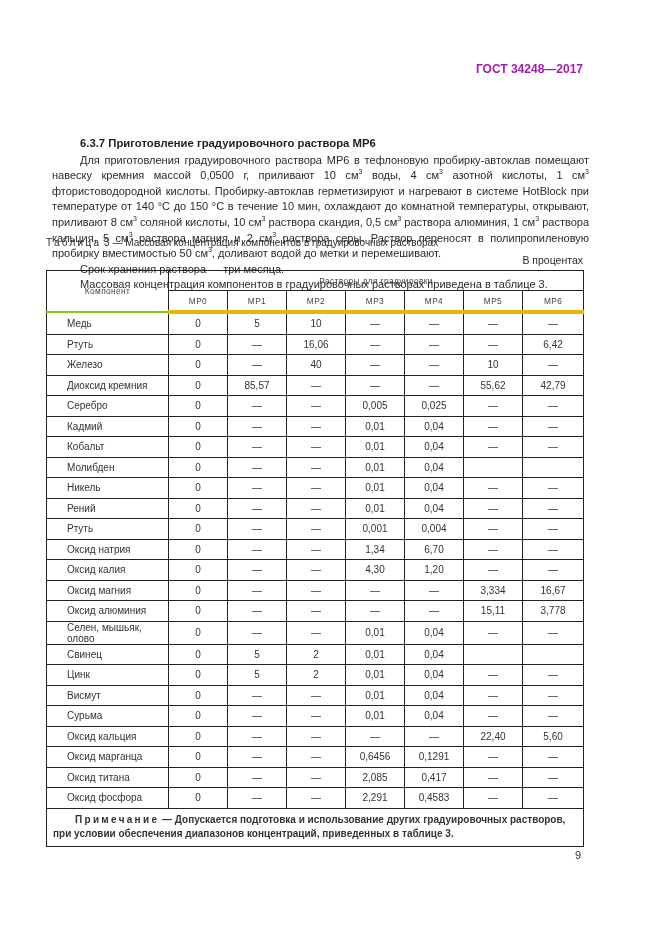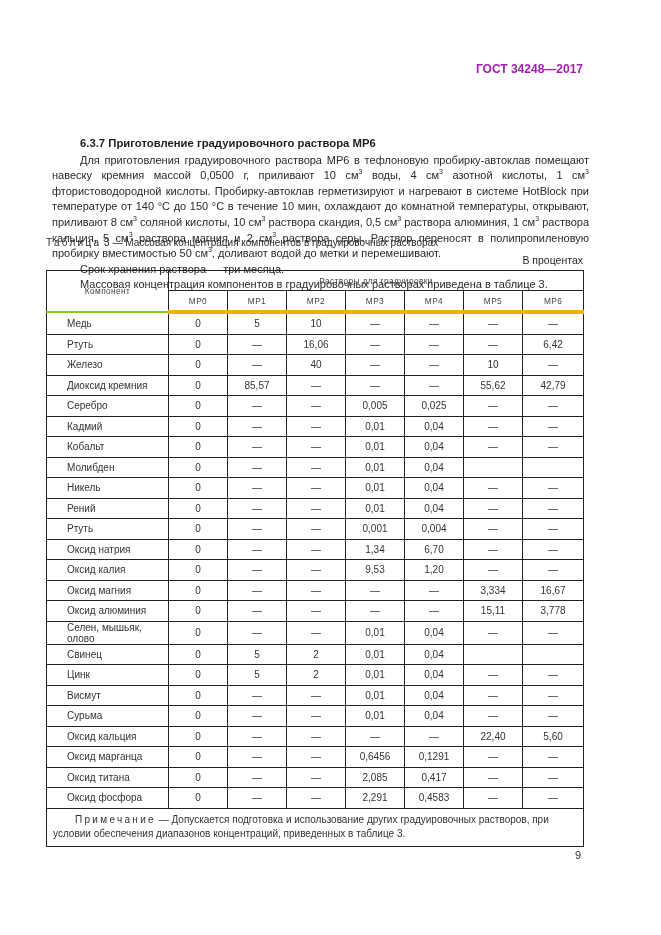--- a/index.html
+++ b/index.html
@@ -14,21 +14,21 @@
   .table-caption .spaced { letter-spacing: 2.3px; }
   .units { position: absolute; right: 78px; top: 254px; font-size: 10.5px; color: #2a2a2a; }
   table.data { position: absolute; left: 46px; top: 270px; width: 537px; border-collapse: collapse;
                font-size: 10px; color: #333; table-layout: fixed; }
   table.data td, table.data th { border: 1px solid #222; padding: 0; font-weight: normal; }
   table.data th { font-size: 8.3px; color: #444; letter-spacing: 0.4px; }
   table.data .h1 th { height: 19px; }
   table.data .h2 th { height: 19px; border-bottom: 4px solid #eab308; }
   table.data td { height: 19.5px; text-align: center; }
   table.data td.name { text-align: left; padding-left: 20px; }
-  table.data td.note { text-align: left; padding: 4px 6px 5px 6px; font-size: 10px; line-height: 14px; color: #333; }
+  table.data td.note { text-align: left; padding: 4px 6px 5px 6px; font-size: 10px; line-height: 14px; color: #333; font-weight: bold; }
   table.data td.note .lbl { letter-spacing: 2.3px; padding-left: 22px; }
   table.data { border: 1.5px solid #111; }
   .page-num { position: absolute; right: 80px; top: 849px; font-size: 11px; color: #333; }
 </style>
 </head>
 <body>
 
 <div class="doc-code">ГОСТ 34248—2017</div>
 
 <div class="section">
@@ -186,21 +186,21 @@
         <td>1,34</td>
         <td>6,70</td>
         <td>—</td>
         <td>—</td>
       </tr>
       <tr>
         <td class="name">Оксид калия</td>
         <td>0</td>
         <td>—</td>
         <td>—</td>
-        <td>9,53</td>
+        <td>4,30</td>
         <td>1,20</td>
         <td>—</td>
         <td>—</td>
       </tr>
       <tr>
         <td class="name">Оксид магния</td>
         <td>0</td>
         <td>—</td>
         <td>—</td>
         <td>—</td>

